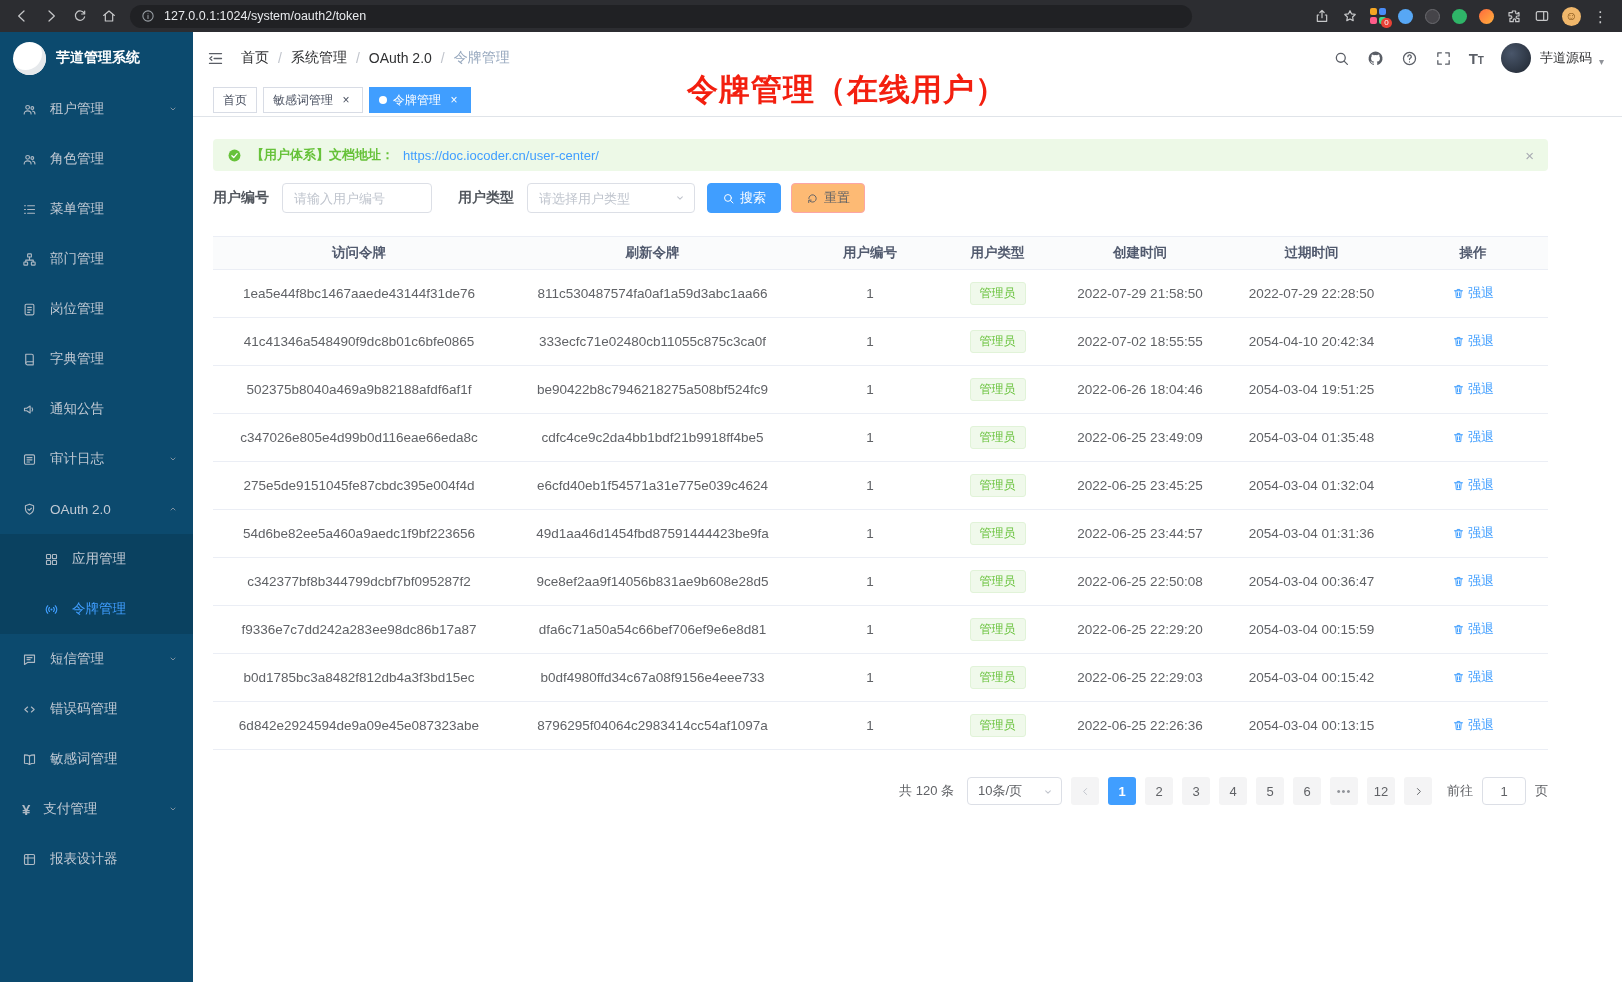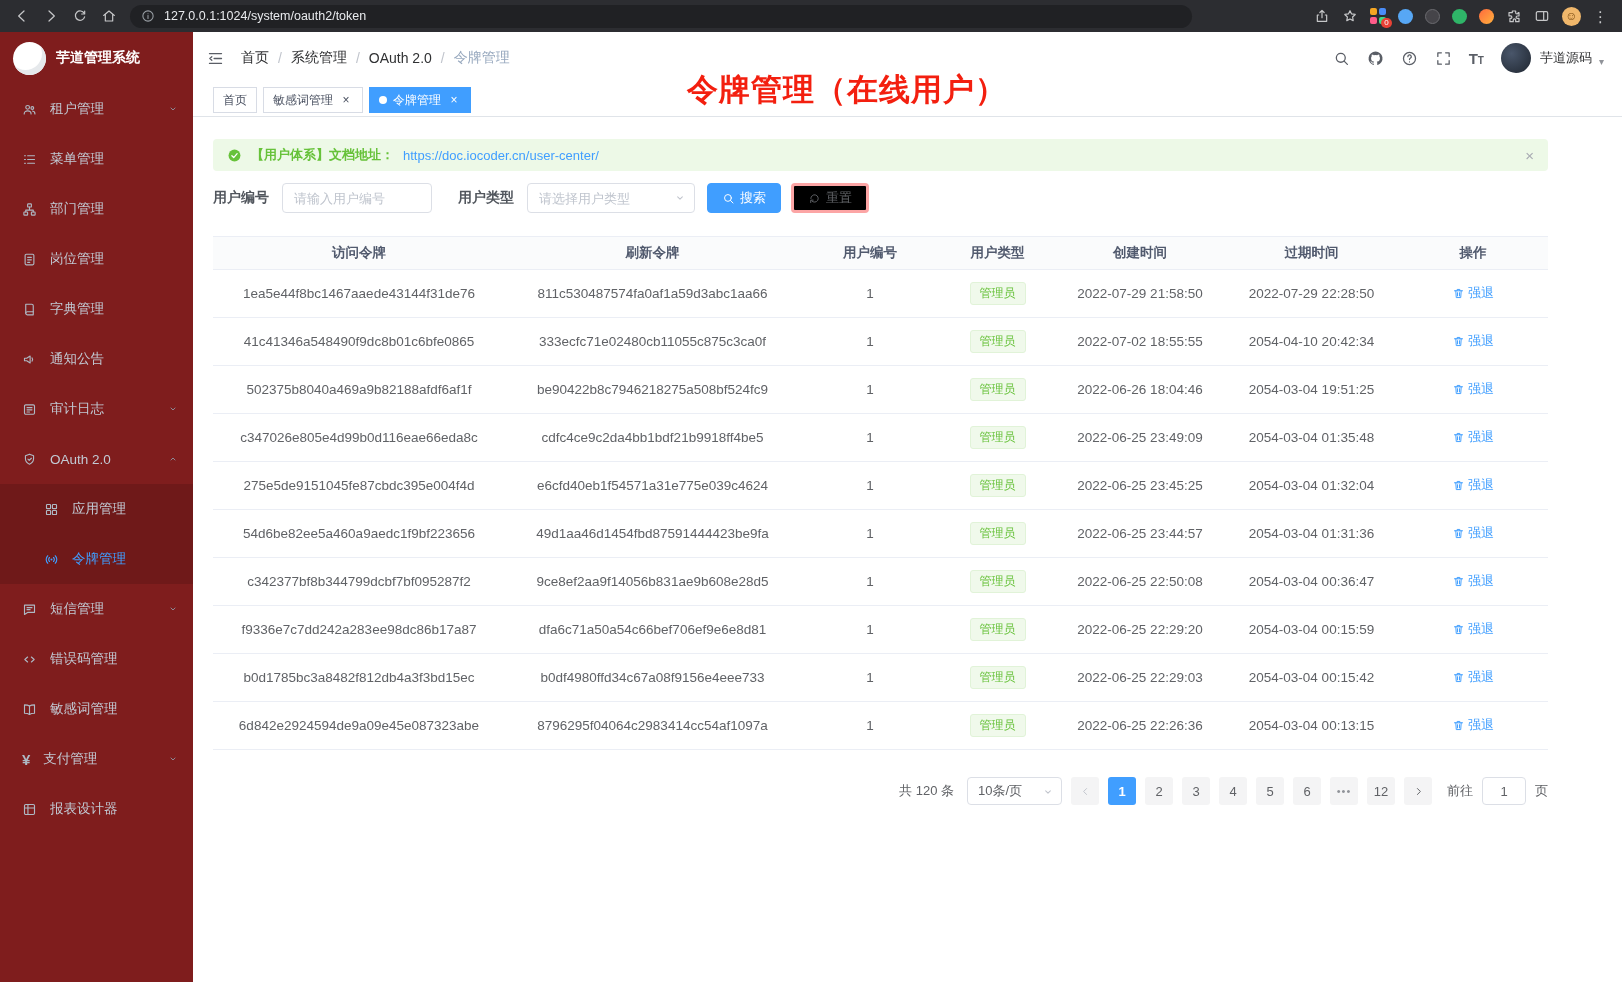--- a/index.html
+++ b/index.html
@@ -25,21 +25,21 @@
   .ext-grid i { border-radius:2px; }
   .eg1{background:#f5a623} .eg2{background:#4a8cf7} .eg3{background:#ff5c8a} .eg4{background:#3ddc84}
   .ext-badge { position:absolute; right:-6px; bottom:-4px; background:#e94235; color:#fff; font-size:8px; line-height:10px; min-width:11px; text-align:center; border-radius:5px; padding:0 1px; }
   .ext-dot { width:15px; height:15px; border-radius:50%; cursor:pointer; }
   .ed-blue{background:#57a7f5} .ed-dark{background:#454449; border:1px solid #6b6b70} .ed-green{background:#2fb568} .ed-orange{background:linear-gradient(135deg,#ff6a3d,#ffb13d)}
   .chrome-avatar { width:19px; height:19px; border-radius:50%; background:#f0b76b; display:flex; align-items:center; justify-content:center; font-size:12px; color:#76470f; cursor:pointer; }
   .dots { font-size:15px; color:#c6c7c9; cursor:pointer; line-height:1; }
 
   
   .app { display:flex; height:950px; }
-  .sidebar { width:193px; flex-shrink:0; background:#7f1d1d; overflow:hidden; }
+  .sidebar { width:193px; flex-shrink:0; background:#0c4a6e; overflow:hidden; }
   .logo { height:52px; display:flex; align-items:center; gap:10px; padding:0 13px; cursor:pointer; }
   .logo-img { width:33px; height:33px; border-radius:50%; background:#fff; box-shadow:inset -4px -5px 0 #e6e9ec; flex-shrink:0; }
   .logo-title { color:#fff; font-weight:bold; font-size:14px; white-space:nowrap; }
   .menu-item { height:50px; display:flex; align-items:center; padding:0 14px 0 22px; color:#c2cad4; font-size:13.5px; cursor:pointer; }
   .menu-item.sub { padding-left:44px; background:rgba(0,0,0,.12); }
   .menu-item.active { color:#409eff; }
   .mi-icon { display:inline-flex; margin-right:13px; color:#aeb9c4; }
   .mi-icon svg { width:15px; height:15px; }
   .menu-item.active .mi-icon { color:#409eff; }
   .mi-arrow { margin-left:auto; display:inline-flex; color:#8b97a5; }
@@ -85,21 +85,21 @@
   .f-label { font-size:14px; font-weight:700; color:#51565d; margin-right:13px; white-space:nowrap; }
   .f-input { width:150px; height:30px; border:1px solid #dcdfe6; border-radius:4px; padding:0 11px; font-size:13px; color:#606266; outline:none; margin-right:26px; }
   .f-input::placeholder, .f-select input::placeholder, .pg-goto-input::placeholder { color:#bfc4cd; }
   .f-select { position:relative; width:168px; margin-right:12px; }
   .f-select input { width:100%; height:30px; border:1px solid #dcdfe6; border-radius:4px; padding:0 28px 0 11px; font-size:13px; color:#606266; background:#fff; outline:none; cursor:pointer; }
   .sel-arrow { position:absolute; right:8px; top:8px; color:#c0c4cc; display:inline-flex; pointer-events:none; }
   .sel-arrow svg { width:14px; height:14px; }
   .btn { height:30px; padding:0 14px; border-radius:4px; font-size:13px; display:inline-flex; align-items:center; gap:5px; cursor:pointer; font-family:inherit; }
   .btn svg { width:13px; height:13px; }
   .btn-primary { background:#409eff; color:#fff; border:1px solid #409eff; margin-right:10px;align-items:center; }
-  .btn-plain { background:#000000; color:#606266; border:3px solid #fca5a5; }
+  .btn-plain { background:#fdba74; color:#606266; border:1px solid #fca5a5; }
 
   .data-table { width:100%; border-collapse:collapse; table-layout:fixed; margin-top:23px; font-size:13.5px; color:#606266; }
   .data-table th { height:33px; border-top:1px solid #ebeef5; border-bottom:1px solid #ebeef5; background:#fafbfc; color:#515a6e; font-weight:600; text-align:center; }
   .data-table td { height:48px; border-bottom:1px solid #ebeef5; text-align:center; white-space:nowrap; overflow:hidden; }
   .badge { display:inline-block; background:#f0f9eb; border:1px solid #e1f3d8; color:#67c23a; font-size:12px; padding:3px 9px; border-radius:3px; line-height:1.3; }
   .action-link { color:#409eff; display:inline-flex; align-items:center; gap:3px; font-size:13px; cursor:pointer; }
   .action-link svg { width:13px; height:13px; }
 
   .pagination { display:flex; align-items:center; justify-content:flex-end; gap:9px; margin-top:27px; font-size:13px; color:#606266; }
   .pg-total { margin-right:4px; }
@@ -211,20 +211,31 @@
           <span class="mi-label">租户管理</span>
           <span class="mi-arrow down">
             <svg viewBox="0 0 24 24" fill="none" stroke="currentColor" stroke-width="1.8" stroke-linecap="round" stroke-linejoin="round">
               <path d="M8 10l4 4 4-4"></path>
             </svg>
           </span>
         </div>
         <div class="menu-item">
           <span class="mi-icon">
             <svg viewBox="0 0 24 24" fill="none" stroke="currentColor" stroke-width="1.8" stroke-linecap="round" stroke-linejoin="round">
+              <circle cx="9" cy="8.5" r="3"></circle>
+              <path d="M3.5 19c0-3 2.4-4.8 5.5-4.8S14.5 16 14.5 19"></path>
+              <circle cx="16.5" cy="9.5" r="2.2"></circle>
+              <path d="M16.8 14.4c2.3.4 3.9 2 3.9 4.6"></path>
+            </svg>
+          </span>
+          <span class="mi-label">角色管理</span>
+        </div>
+        <div class="menu-item">
+          <span class="mi-icon">
+            <svg viewBox="0 0 24 24" fill="none" stroke="currentColor" stroke-width="1.8" stroke-linecap="round" stroke-linejoin="round">
               <path d="M4 6h1.5M9 6h11M4 12h1.5M9 12h11M4 18h1.5M9 18h11"></path>
             </svg>
           </span>
           <span class="mi-label">菜单管理</span>
         </div>
         <div class="menu-item">
           <span class="mi-icon">
             <svg viewBox="0 0 24 24" fill="none" stroke="currentColor" stroke-width="1.8" stroke-linecap="round" stroke-linejoin="round">
               <rect x="9" y="3" width="6" height="5" rx="1"></rect>
               <rect x="3" y="16" width="6" height="5" rx="1"></rect>

